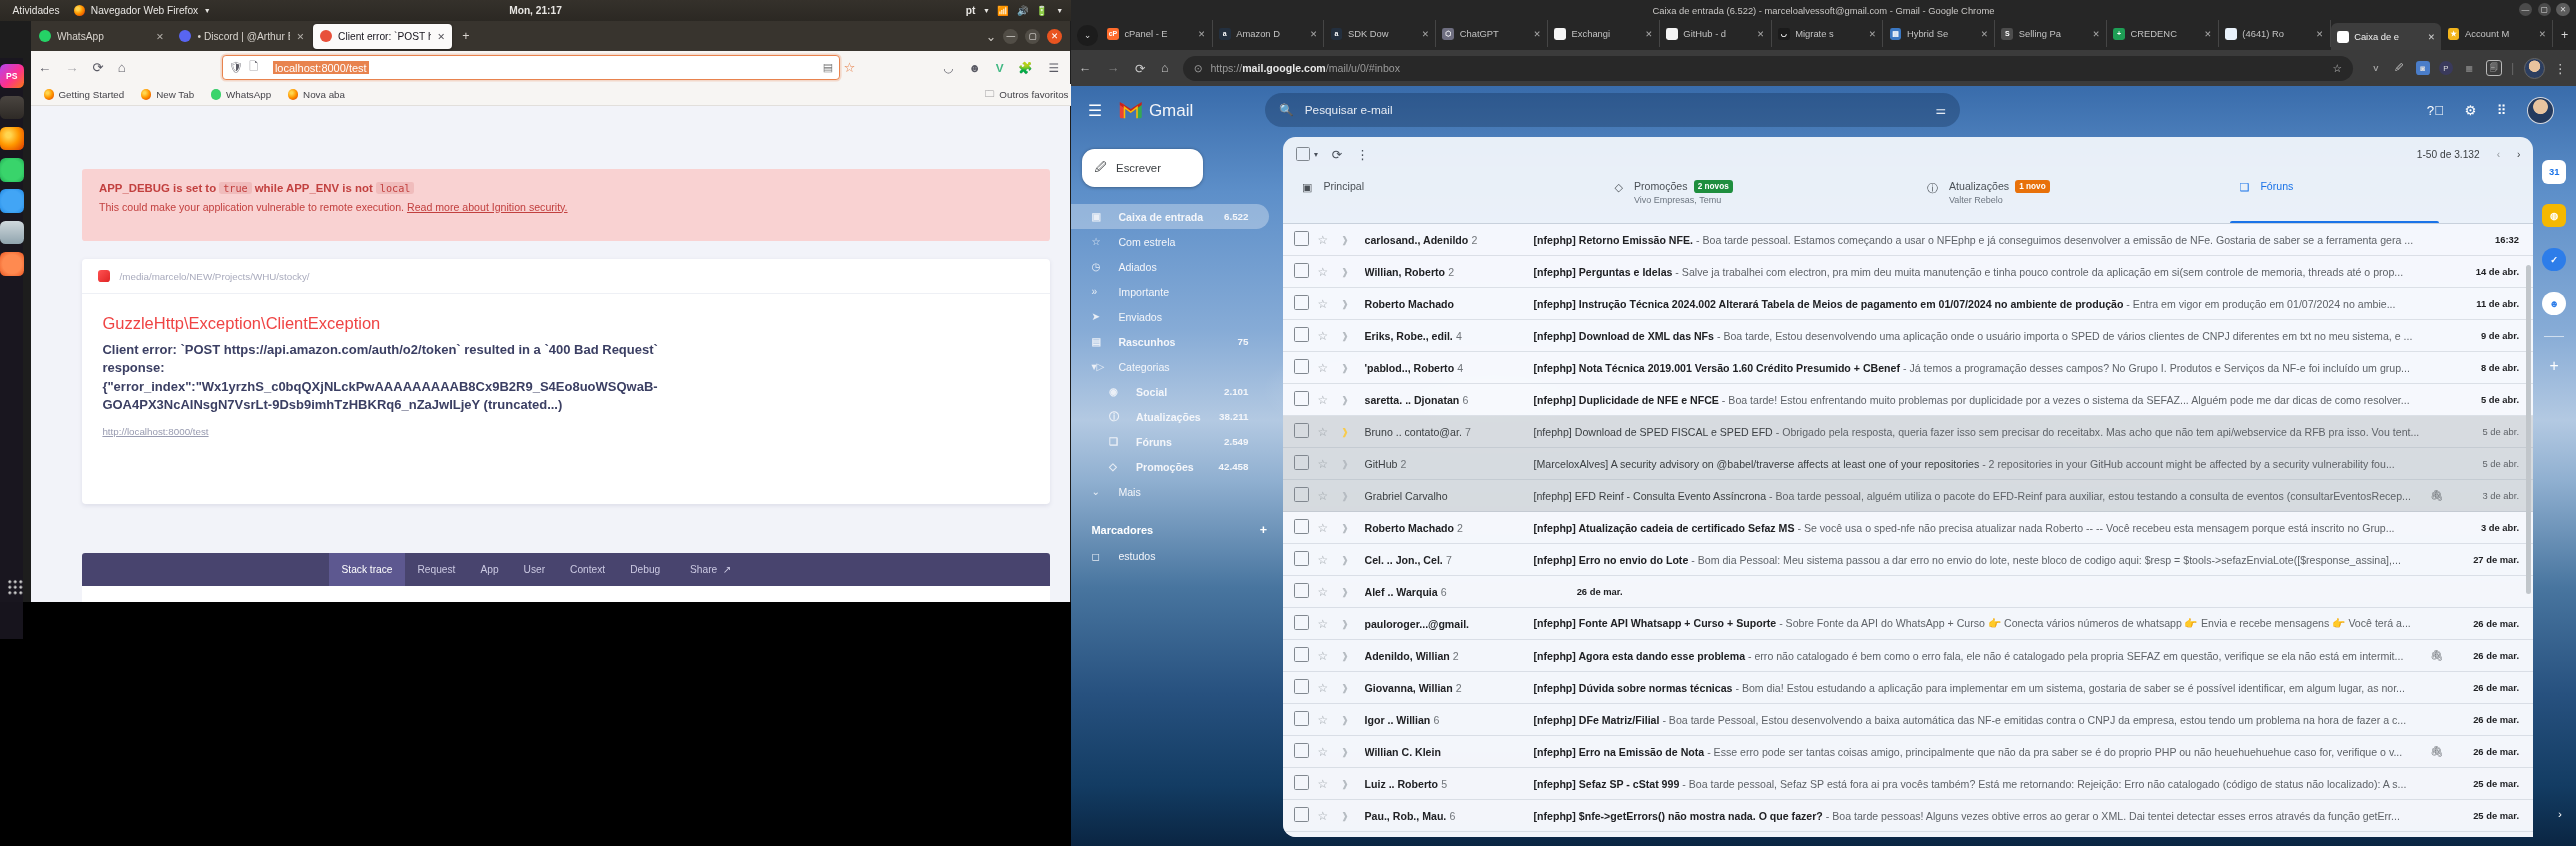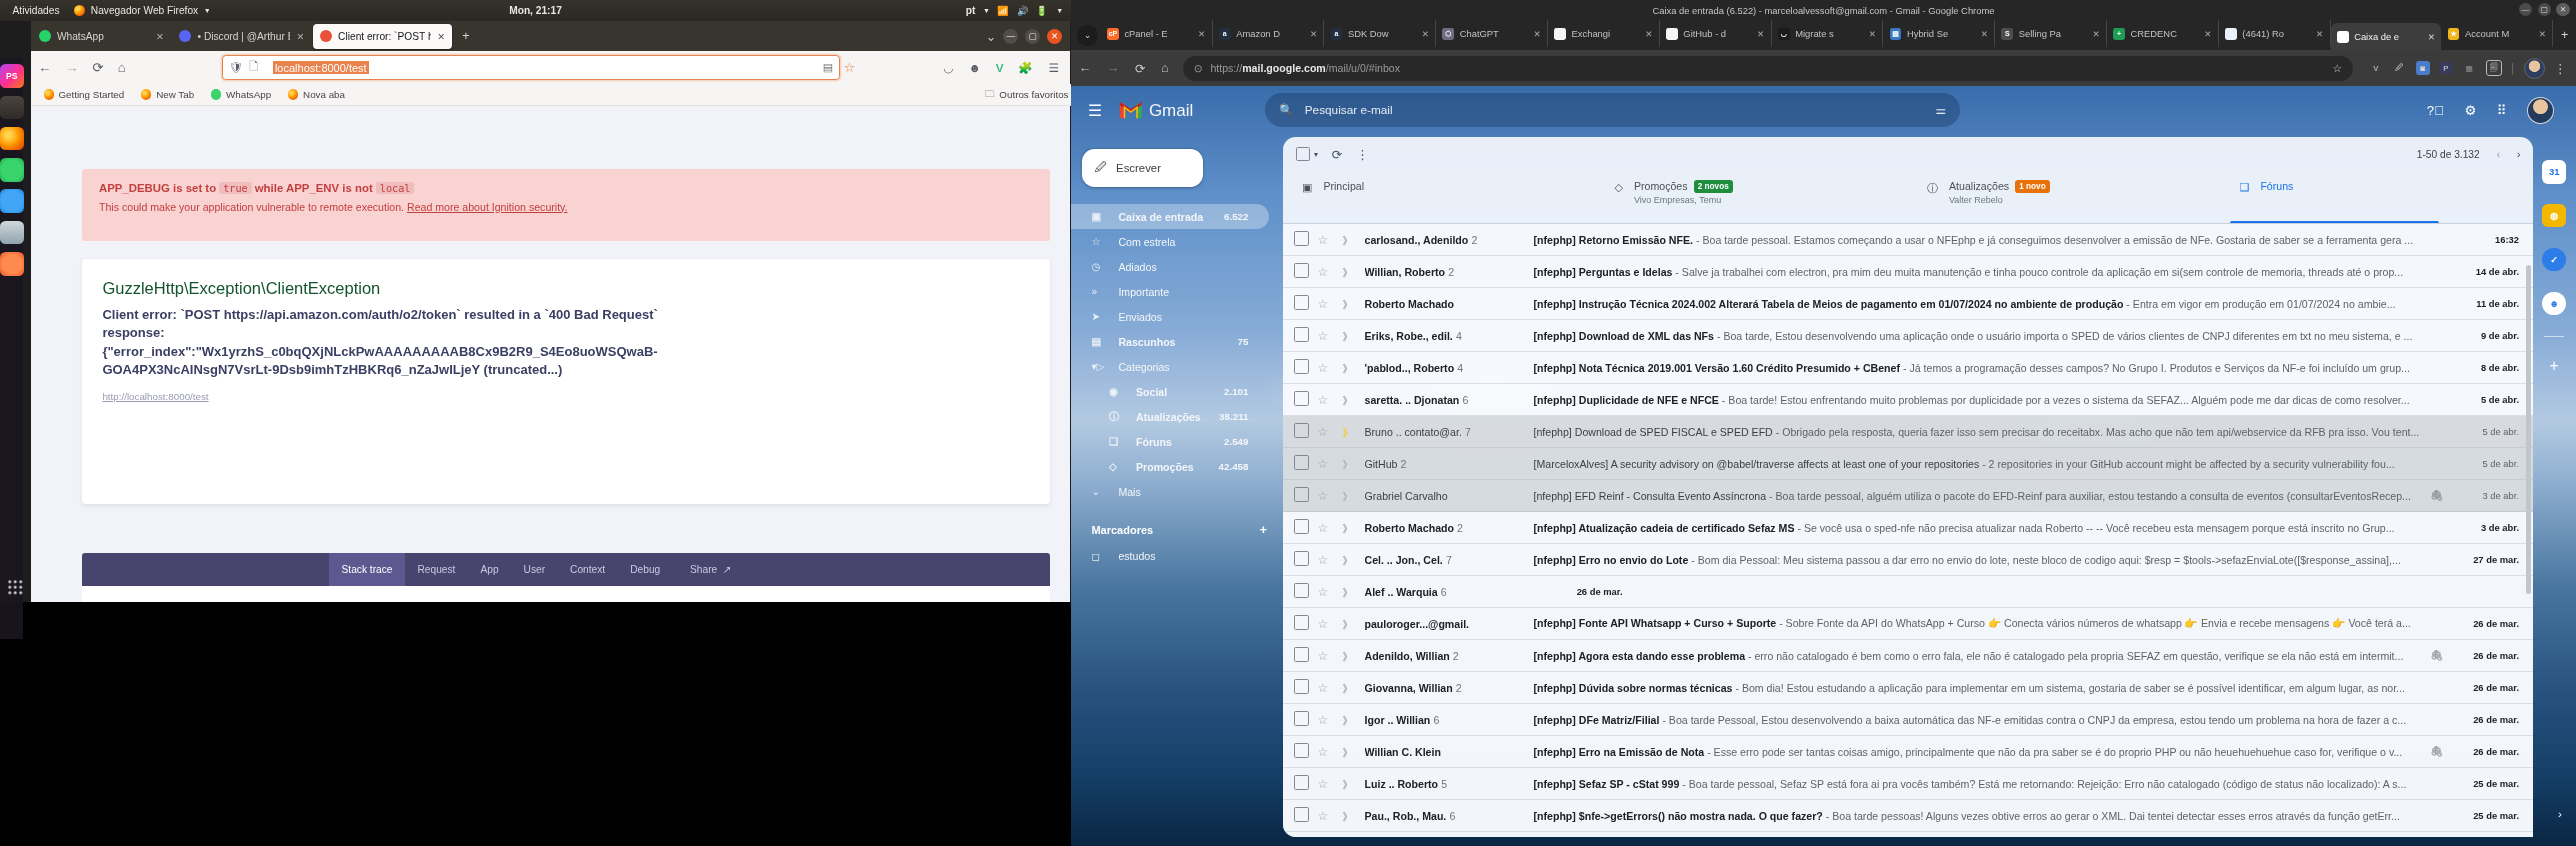--- a/index.html
+++ b/index.html
@@ -49,21 +49,21 @@
   #ign-banner .b1{font-weight:bold;font-size:11.4px;}
   #ign-banner .codechip{font-family:"DejaVu Sans Mono",monospace;background:rgba(190,60,60,.14);padding:0.8px 3.9px;border-radius:2.4px;font-weight:normal;font-size:10.2px;}
   #ign-banner .b2{margin-top:7px;font-size:10.6px;}
   #ign-banner .b2 a{color:#c2403f;}
   #ign-card{position:absolute;left:51px;top:153px;width:968px;height:245px;background:#fff;border-radius:3.9px;
     box-shadow:0 1.6px 4.7px rgba(80,80,120,.12);}
   #ign-crumb{display:flex;align-items:center;gap:9.4px;height:34px;border-bottom:0.8px solid #eef0f5;padding:0 15.7px;}
   #flare-ic{width:12.5px;height:12.5px;border-radius:3.1px;background:linear-gradient(135deg,#ff5252,#e02424);}
   #ign-crumb span{color:#a9abbd;font-size:9.8px;}
   #ign-main{padding:20.4px 20.4px 0 20.4px;}
-  #exc-class{color:#14532d;font-size:16.5px;}
+  #exc-class{color:#ef4444;font-size:16.5px;}
   #exc-msg{margin-top:7.8px;color:#3b3f63;font-weight:bold;font-size:13px;line-height:1.4;}
   #exc-link{display:inline-block;margin-top:12.5px;color:#989bb0;font-size:9.8px;text-decoration:underline;}
   #ign-tabs{position:absolute;left:51px;top:447px;width:968px;height:33px;background:#48446e;border-radius:3.1px 3.1px 0 0;
     display:flex;align-items:center;color:#cbc9e2;font-size:10.2px;}
   .ign-tab{padding:0 12.5px;line-height:33px;height:33px;}
   .ign-tab.active{background:#5d5890;color:#fff;}
   #ign-share{position:absolute;left:608px;display:flex;gap:5.5px;align-items:center;}
   #ign-white{position:absolute;left:51px;top:480px;width:968px;height:16.5px;background:#fff;}
   
   #right-monitor{position:absolute;left:1071px;top:0;width:1505px;height:847px;background:#202124;}
@@ -303,20 +303,24 @@
       <div id="ign-banner">
         <div class="b1">
           <span>APP_DEBUG is set to </span><span class="codechip">true</span><span> while APP_ENV is not </span><span class="codechip">local</span>
         </div>
         <div class="b2">
           <span>This could make your application vulnerable to remote execution. </span><a href="#">Read more about Ignition security.</a>
         </div>
       </div>
 
       <div id="ign-card">
+        <div id="ign-crumb">
+          <span id="flare-ic"></span>
+          <span>/media/marcelo/NEW/Projects/WHU/stocky/</span>
+        </div>
         <div id="ign-main">
           <div id="exc-class">GuzzleHttp\Exception\ClientException</div>
           <div id="exc-msg">
 
           <div>Client error: `POST https://api.amazon.com/auth/o2/token` resulted in a `400 Bad Request`</div>
               <div>response:</div>
               <div>{"error_index":"Wx1yrzhS_c0bqQXjNLckPwAAAAAAAAAB8Cx9B2R9_S4Eo8uoWSQwaB-</div>
               <div>GOA4PX3NcAINsgN7VsrLt-9Dsb9imhTzHBKRq6_nZaJwILjeY (truncated...)</div>
             </div>
           <a id="exc-link" href="#">http://localhost:8000/test</a>

